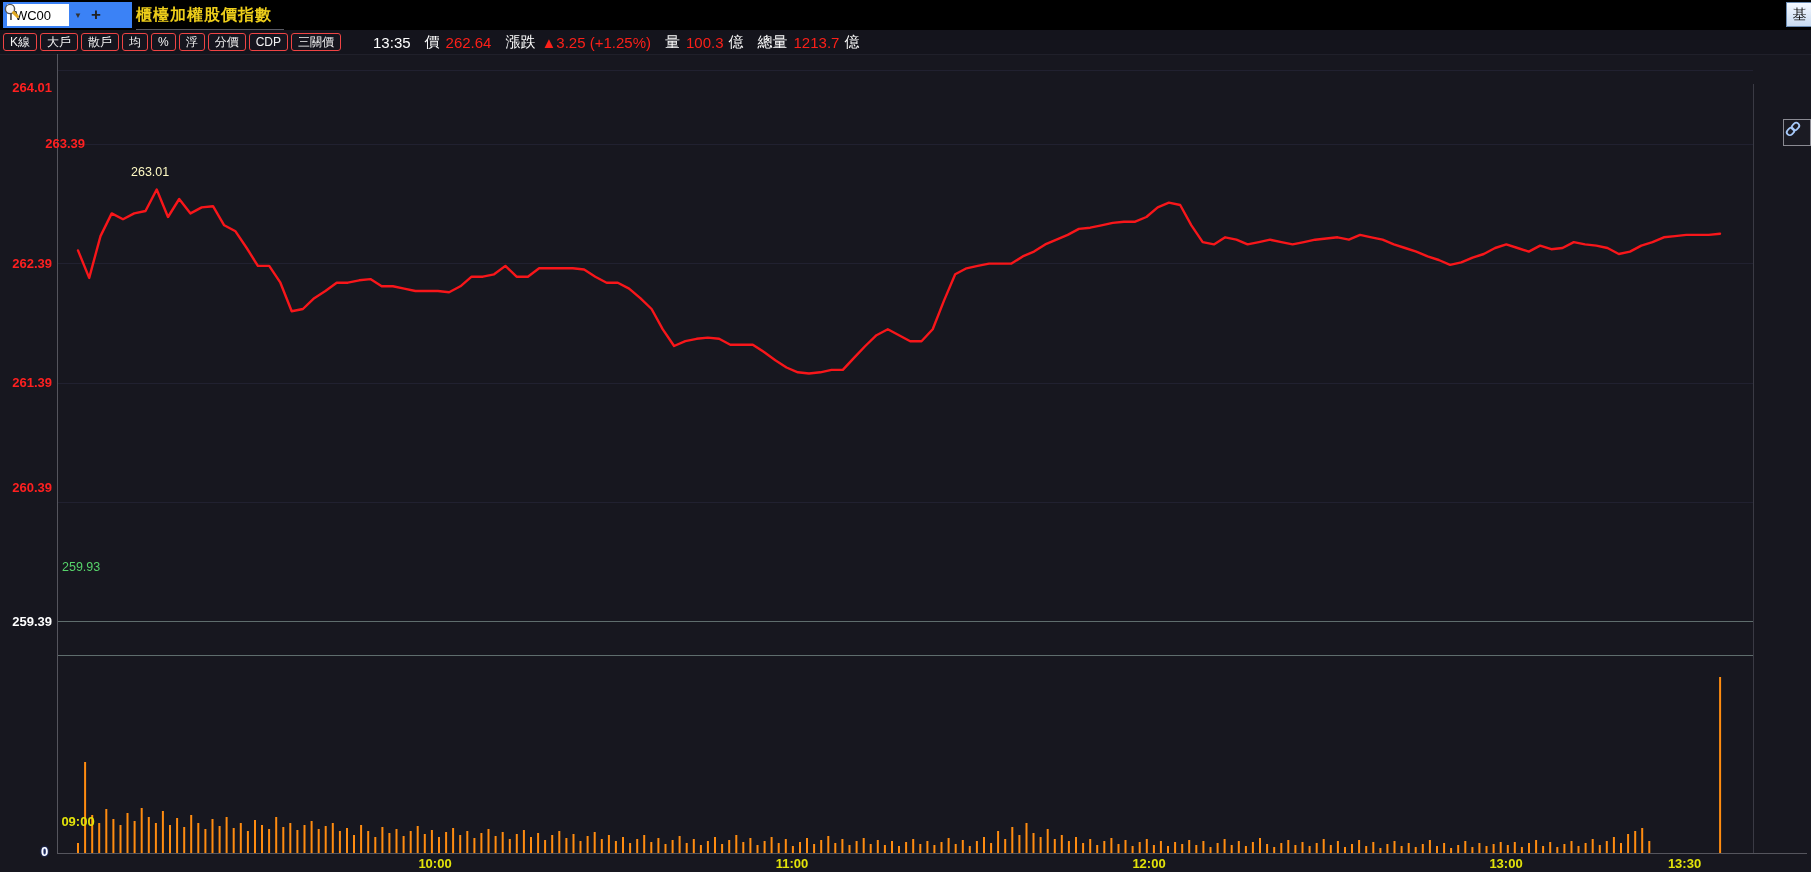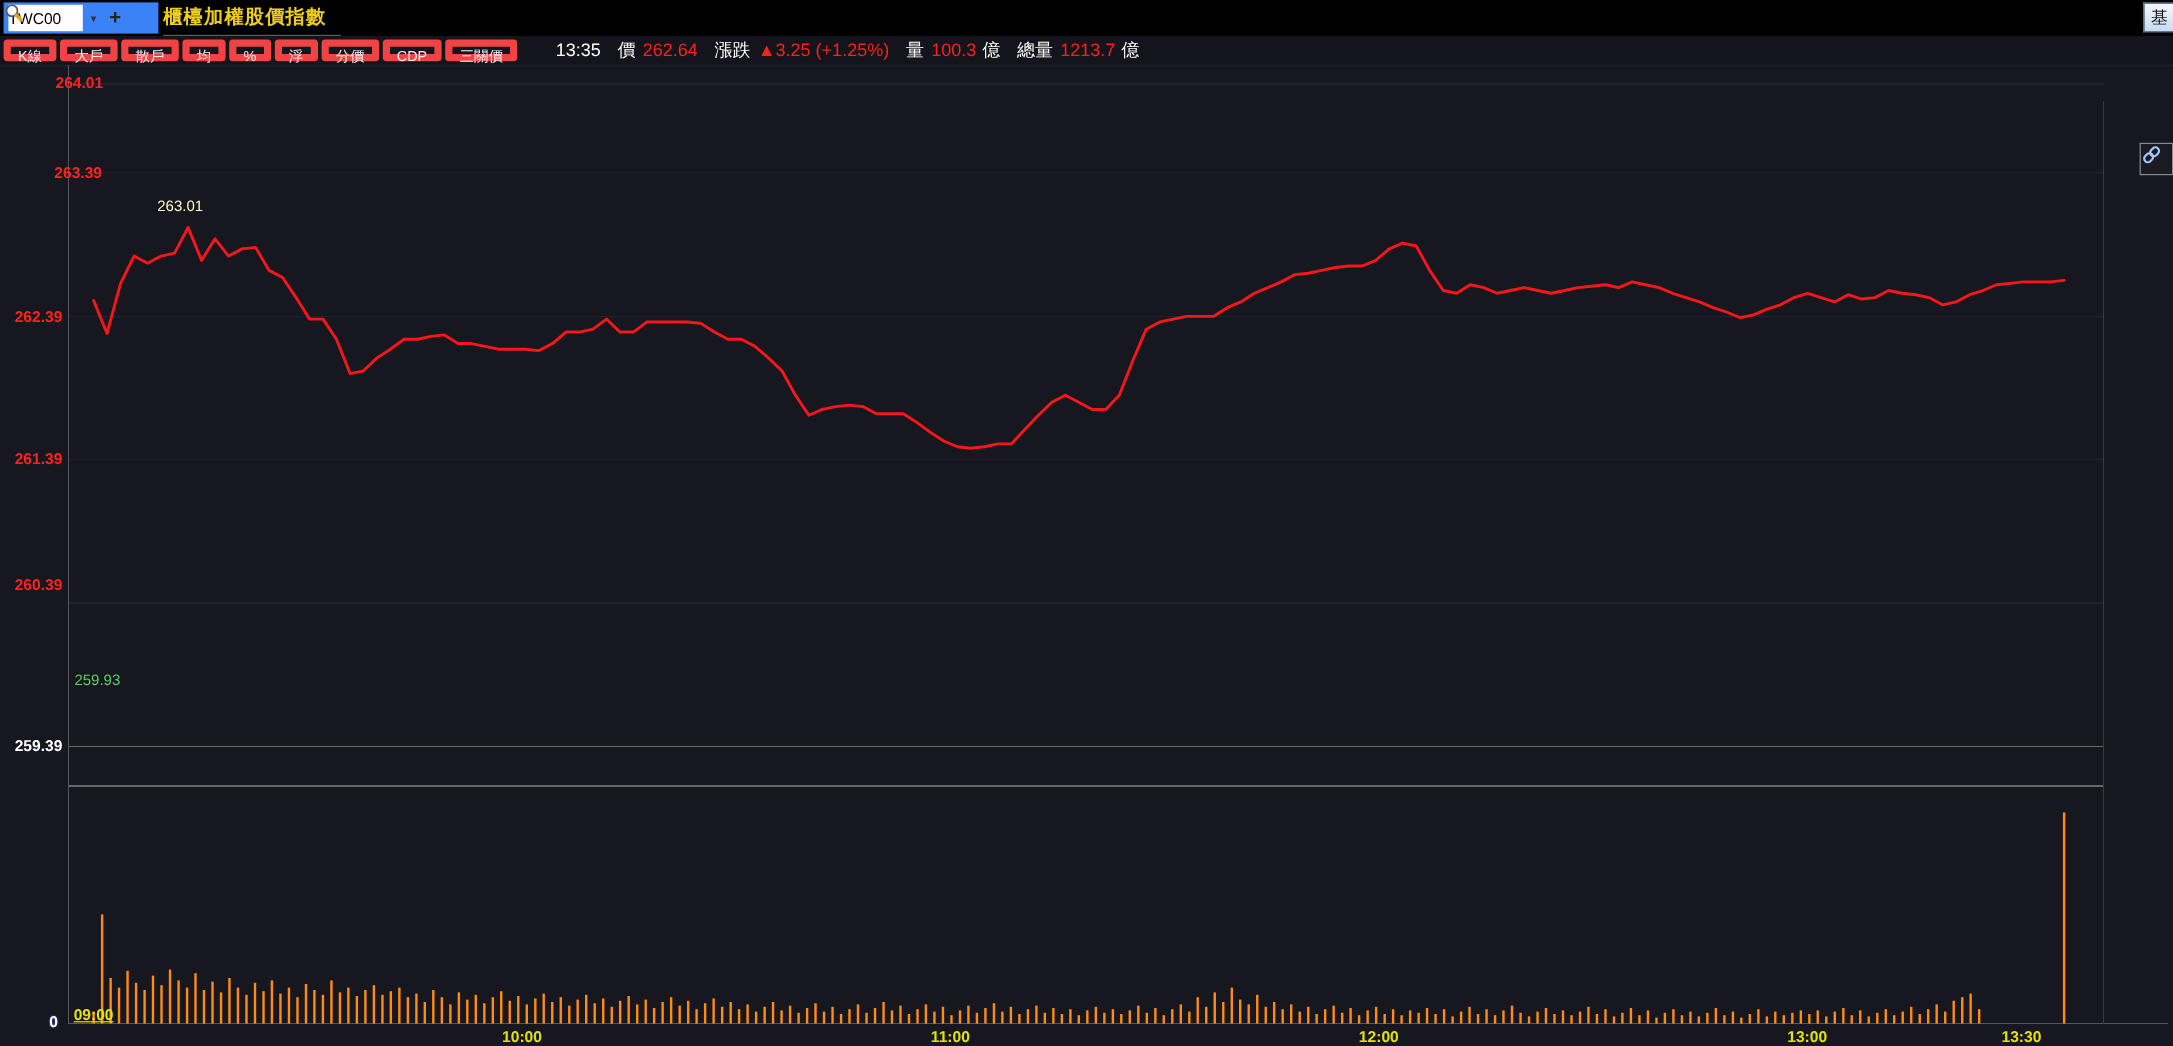--- a/index.html
+++ b/index.html
@@ -21,21 +21,21 @@
   .tab{position:absolute;left:136px;top:0;height:29px;line-height:29px;padding:0 12px 0 0;
     color:#eece1a;font-size:16px;font-weight:bold;letter-spacing:1px;
     border-bottom:1px solid #5a5a62;}
   .corner-btn{position:absolute;left:1786px;top:2px;width:25px;height:23px;
     background:linear-gradient(#f4f8ff,#c8daf0);border:1px solid #6a8ab0;border-right:0;
     color:#111;font-size:14px;text-align:center;line-height:22px;cursor:pointer;}
   
   .toolbar{position:absolute;left:0;top:30px;width:1811px;height:24px;background:#14141c;
     display:flex;align-items:center;border-bottom:1px solid #20202a;}
   .tbtn{height:18px;margin-left:3px;padding:0 6px;background:#15151e;
-    border:6px solid #ef4444;border-radius:3px;color:#f2f2f2;font-size:12px;
+    border:1px solid #ef4444;border-radius:3px;color:#f2f2f2;font-size:12px;
     line-height:16px;cursor:pointer;white-space:nowrap;}
   .status{display:flex;align-items:center;margin-left:32px;font-size:15px;color:#fff;white-space:nowrap;}
   .status .lbl{color:#fff;margin-left:14px;}
   .status .val{color:#fb2019;margin-left:6px;}
   .status .unit{color:#fff;margin-left:5px;}
   .status .time{margin-left:0;}
   
   .chart-area{position:absolute;left:0;top:54px;width:1811px;height:818px;}
   svg{position:absolute;left:0;top:0;}
   .ylab{position:absolute;left:0;width:52px;text-align:right;font-size:13px;font-weight:bold;
@@ -330,27 +330,27 @@
         <rect x="1620.0" y="789.0" width="2" height="10" fill="#ff8c10"></rect>
         <rect x="1627.1" y="780.0" width="2" height="19" fill="#ff8c10"></rect>
         <rect x="1634.2" y="777.0" width="2" height="22" fill="#ff8c10"></rect>
         <rect x="1641.2" y="774.0" width="2" height="25" fill="#ff8c10"></rect>
         <rect x="1648.3" y="787.0" width="2" height="12" fill="#ff8c10"></rect>
         <rect x="1719.1" y="623.0" width="2" height="176" fill="#ff8c10"></rect>
       </g>
       <polyline points="78.0,196.4 89.2,223.9 100.5,182.1 111.7,159.4 123.0,165.3 134.2,159.4 145.5,157.0 156.7,135.5 168.0,163.0 179.2,145.0 190.5,159.4 201.7,153.4 213.0,152.2 224.2,171.3 235.5,177.3 246.7,194.0 257.9,211.9 269.2,211.9 280.4,228.7 291.7,257.3 302.9,255.0 314.2,244.2 325.4,237.0 336.7,228.7 347.9,228.7 359.2,226.3 370.4,225.1 381.7,232.3 392.9,232.3 404.2,234.6 415.4,237.0 426.6,237.0 437.9,237.0 449.1,238.2 460.4,232.3 471.6,222.7 482.9,222.7 494.1,220.3 505.4,211.9 516.6,222.7 527.9,222.7 539.1,214.3 550.4,214.3 561.6,214.3 572.8,214.3 584.1,215.5 595.3,222.7 606.6,228.7 617.8,228.7 629.1,234.6 640.3,244.2 651.6,255.0 662.8,275.3 674.1,292.0 685.3,287.2 696.6,284.8 707.8,283.6 719.1,284.8 730.3,290.8 741.5,290.8 752.8,290.8 764.0,298.0 775.3,306.3 786.5,313.5 797.8,318.3 809.0,319.5 820.3,318.3 831.5,315.9 842.8,315.9 854.0,303.9 865.3,292.0 876.5,281.2 887.8,275.3 899.0,281.2 910.2,287.2 921.5,287.2 932.7,275.3 944.0,246.6 955.2,220.3 966.5,214.3 977.7,211.9 989.0,209.6 1000.2,209.6 1011.5,209.6 1022.7,202.4 1034.0,197.6 1045.2,190.4 1056.5,185.7 1067.7,180.9 1078.9,174.9 1090.2,173.7 1101.4,171.3 1112.7,168.9 1123.9,167.7 1135.2,167.7 1146.4,163.0 1157.7,153.4 1168.9,148.6 1180.2,151.0 1191.4,171.3 1202.7,188.1 1213.9,190.4 1225.2,183.3 1236.4,185.7 1247.6,190.4 1258.9,188.1 1270.1,185.7 1281.4,188.1 1292.6,190.4 1303.9,188.1 1315.1,185.7 1326.4,184.5 1337.6,183.3 1348.9,185.7 1360.1,180.9 1371.4,183.3 1382.6,185.7 1393.8,190.4 1405.1,194.0 1416.3,197.6 1427.6,202.4 1438.8,206.0 1450.1,210.8 1461.3,208.4 1472.6,203.6 1483.8,200.0 1495.1,194.0 1506.3,190.4 1517.6,194.0 1528.8,197.6 1540.1,191.6 1551.3,195.2 1562.5,194.0 1573.8,188.1 1585.0,190.4 1596.3,191.6 1607.5,194.0 1618.8,200.0 1630.0,197.6 1641.3,191.6 1652.5,188.1 1663.8,183.3 1675.0,182.1 1686.3,180.9 1697.5,180.9 1708.8,180.9 1720.0,179.7" fill="none" stroke="#f8161a" stroke-width="2.4" stroke-linejoin="round" stroke-linecap="round"></polyline>
     </svg>
   <div id="labels">
-      <div class="ylab" style="top: 8px; margin-left: 34px;">264.01</div>
+      <div class="ylab" style="top: 27px;">264.01</div>
       <div class="ylab" style="top: 83.0776px; margin-left: 33px;">263.39</div>
       <div class="ylab" style="top: 202.558px;">262.39</div>
       <div class="ylab" style="top: 322.038px;">261.39</div>
       <div class="ylab" style="top: 427px;">260.39</div>
       <div class="ylab prevclose" style="top: 560.998px;">259.39</div>
-      <div class="xlab" style="left: 78px; top: 784px; text-decoration: underline;">09:00</div>
+      <div class="xlab" style="left: 78px; top: 760px;">09:00</div>
       <div class="xlab" style="left: 435px; top: 802px; text-align: center;">10:00</div>
       <div class="xlab" style="left: 792px; top: 802px;">11:00</div>
       <div class="xlab" style="left: 1149px; top: 802px;">12:00</div>
       <div class="xlab" style="left: 1506px; top: 802px;">13:00</div>
       <div class="xlab" style="left: 1684.5px; top: 802px;">13:30</div>
       <div class="anno high" style="left: 131px; top: 111.48px;">263.01</div>
       <div class="anno low" style="left: 62px; top: 506.478px;">259.93</div>
       <div class="anno zero" style="left: 41px; top: 790px;">0</div>
     </div>
   <div class="link-btn">

